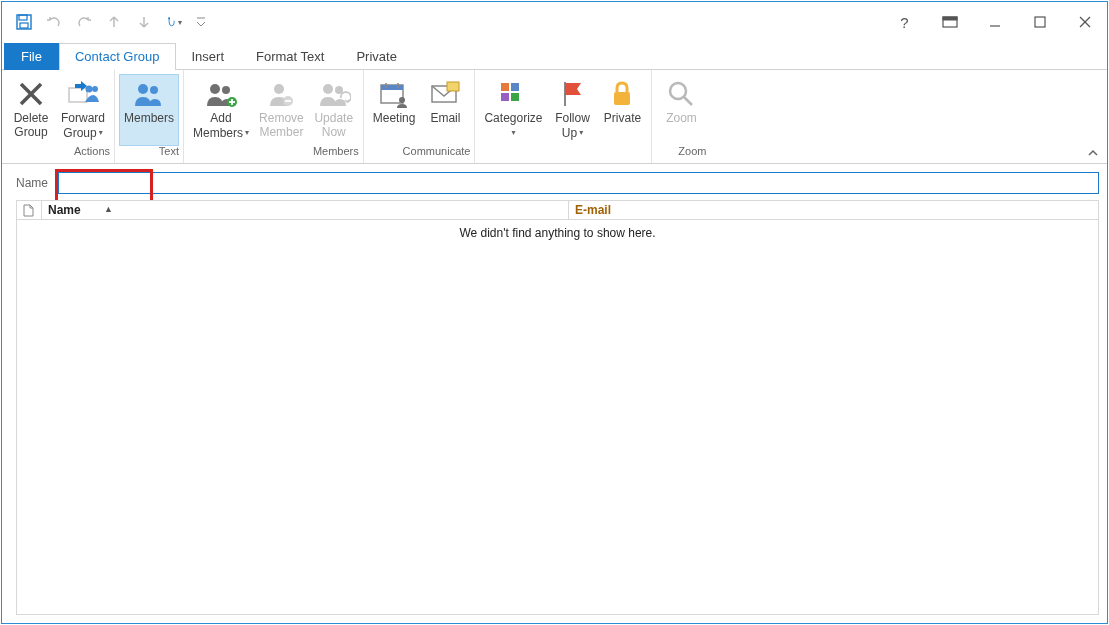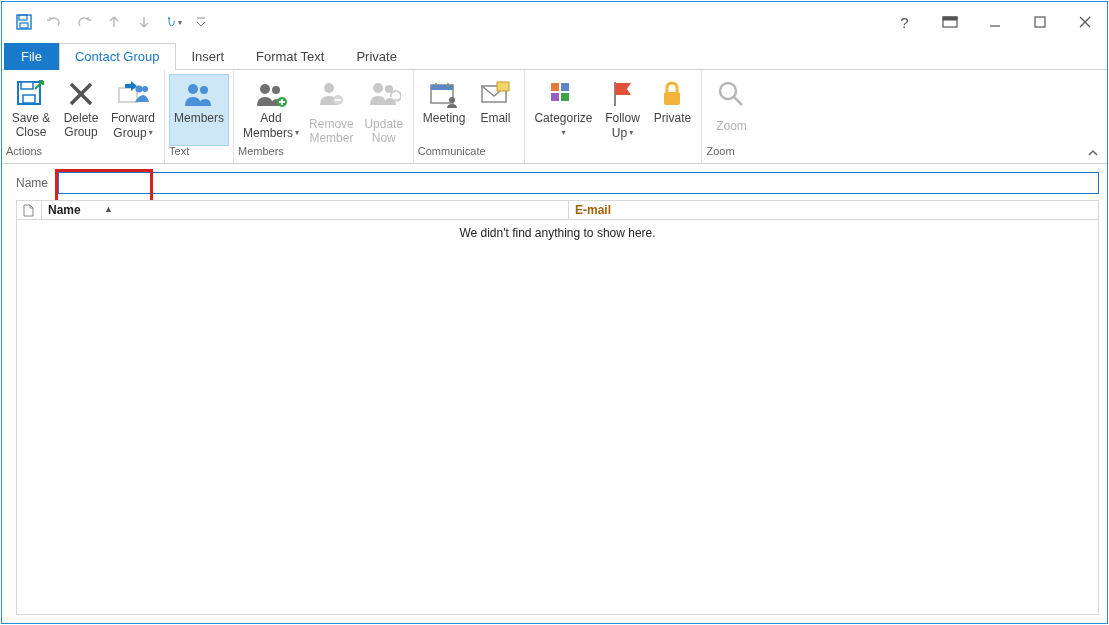--- a/index.html
+++ b/index.html
@@ -105,21 +105,21 @@
     align-items: center;
     padding: 4px 4px 0 4px;
     border-right: 1px solid #e3e3e3;
   }
   .group-row { display: flex; height: 70px;}
   .group-label {
     height: 18px;
     line-height: 15px;
     font-size: 11px;
     color: #666;
-    text-align: left;
+    text-align: right;
     width: 100%;
   }
   .btn-large {
     display: flex;
     flex-direction: column;
     align-items: center;
     justify-content: flex-start;
     padding: 2px 4px 0 4px;
     min-width: 40px;
     height: 68px;
@@ -127,21 +127,21 @@
     font-size: 12px;
     color: #444;
     text-align: center;
     line-height: 14px;
     border: 1px solid transparent;
   }
   .btn-large.sel {
     background: #cde7f7;
     border: 1px solid #a9d4ef;
   }
-  .btn-large.disabled { color: #b5b5b5; cursor: default; gap: 8px;}
+  .btn-large.disabled { color: #b5b5b5; cursor: default;}
   .btn-large .ic-wrap {
     height: 34px;
     display: flex;
     align-items: center;
     justify-content: center;
   }
   .btn-large .lbl {
     display: flex;
     flex-direction: column;
     align-items: center;
@@ -323,34 +323,20 @@
     <div class="tab">Format Text</div>
     <div class="tab">Private</div>
   </div>
 
   <div class="ribbon">
 
     <div class="group">
       <div class="group-row">
         <div class="btn-large">
           <div class="ic-wrap">
-            <svg width="32" height="30" viewBox="0 0 32 30">
-                <rect x="3" y="3" width="22" height="22" fill="none" stroke="#1979ca" stroke-width="2"></rect>
-                <rect x="6" y="3" width="12" height="7" fill="#fff" stroke="#1979ca" stroke-width="1.5"></rect>
-                <rect x="8" y="16" width="12" height="8" fill="#fff" stroke="#1979ca" stroke-width="1.5"></rect>
-                <path d="M20 10 L28 2 M28 2 L24 2 M28 2 L28 6" stroke="#2a9c49" stroke-width="2.2" fill="none"></path>
-              </svg>
-          </div>
-          <div class="lbl">
-              <span>Save &amp;</span>
-              <span>Close</span>
-            </div>
-        </div>
-        <div class="btn-large">
-          <div class="ic-wrap">
             <svg width="28" height="28" viewBox="0 0 28 28">
                 <line x1="4" y1="4" x2="24" y2="24" stroke="#555" stroke-width="3.5"></line>
                 <line x1="24" y1="4" x2="4" y2="24" stroke="#555" stroke-width="3.5"></line>
               </svg>
           </div>
           <div class="lbl">
               <span>Delete</span>
               <span>Group</span>
             </div>
         </div>

